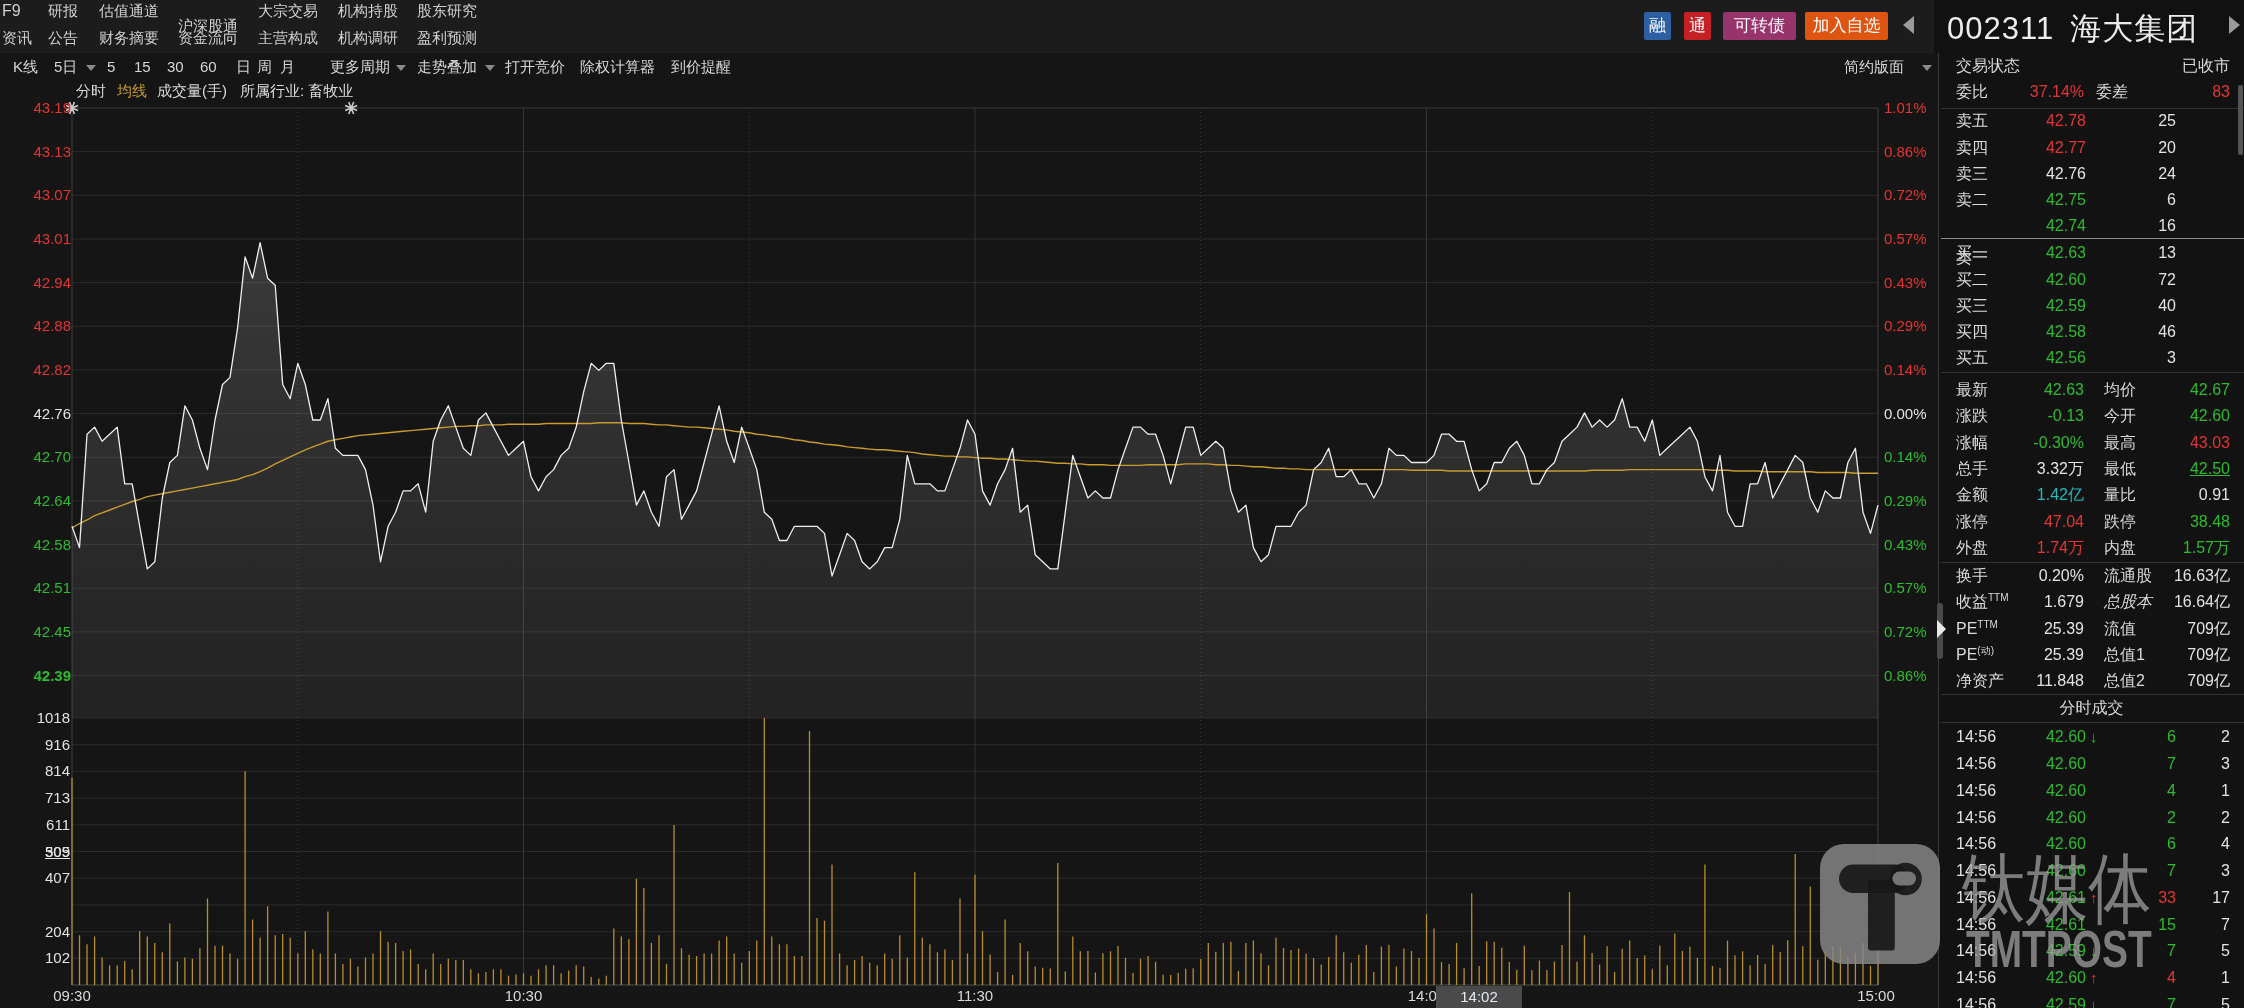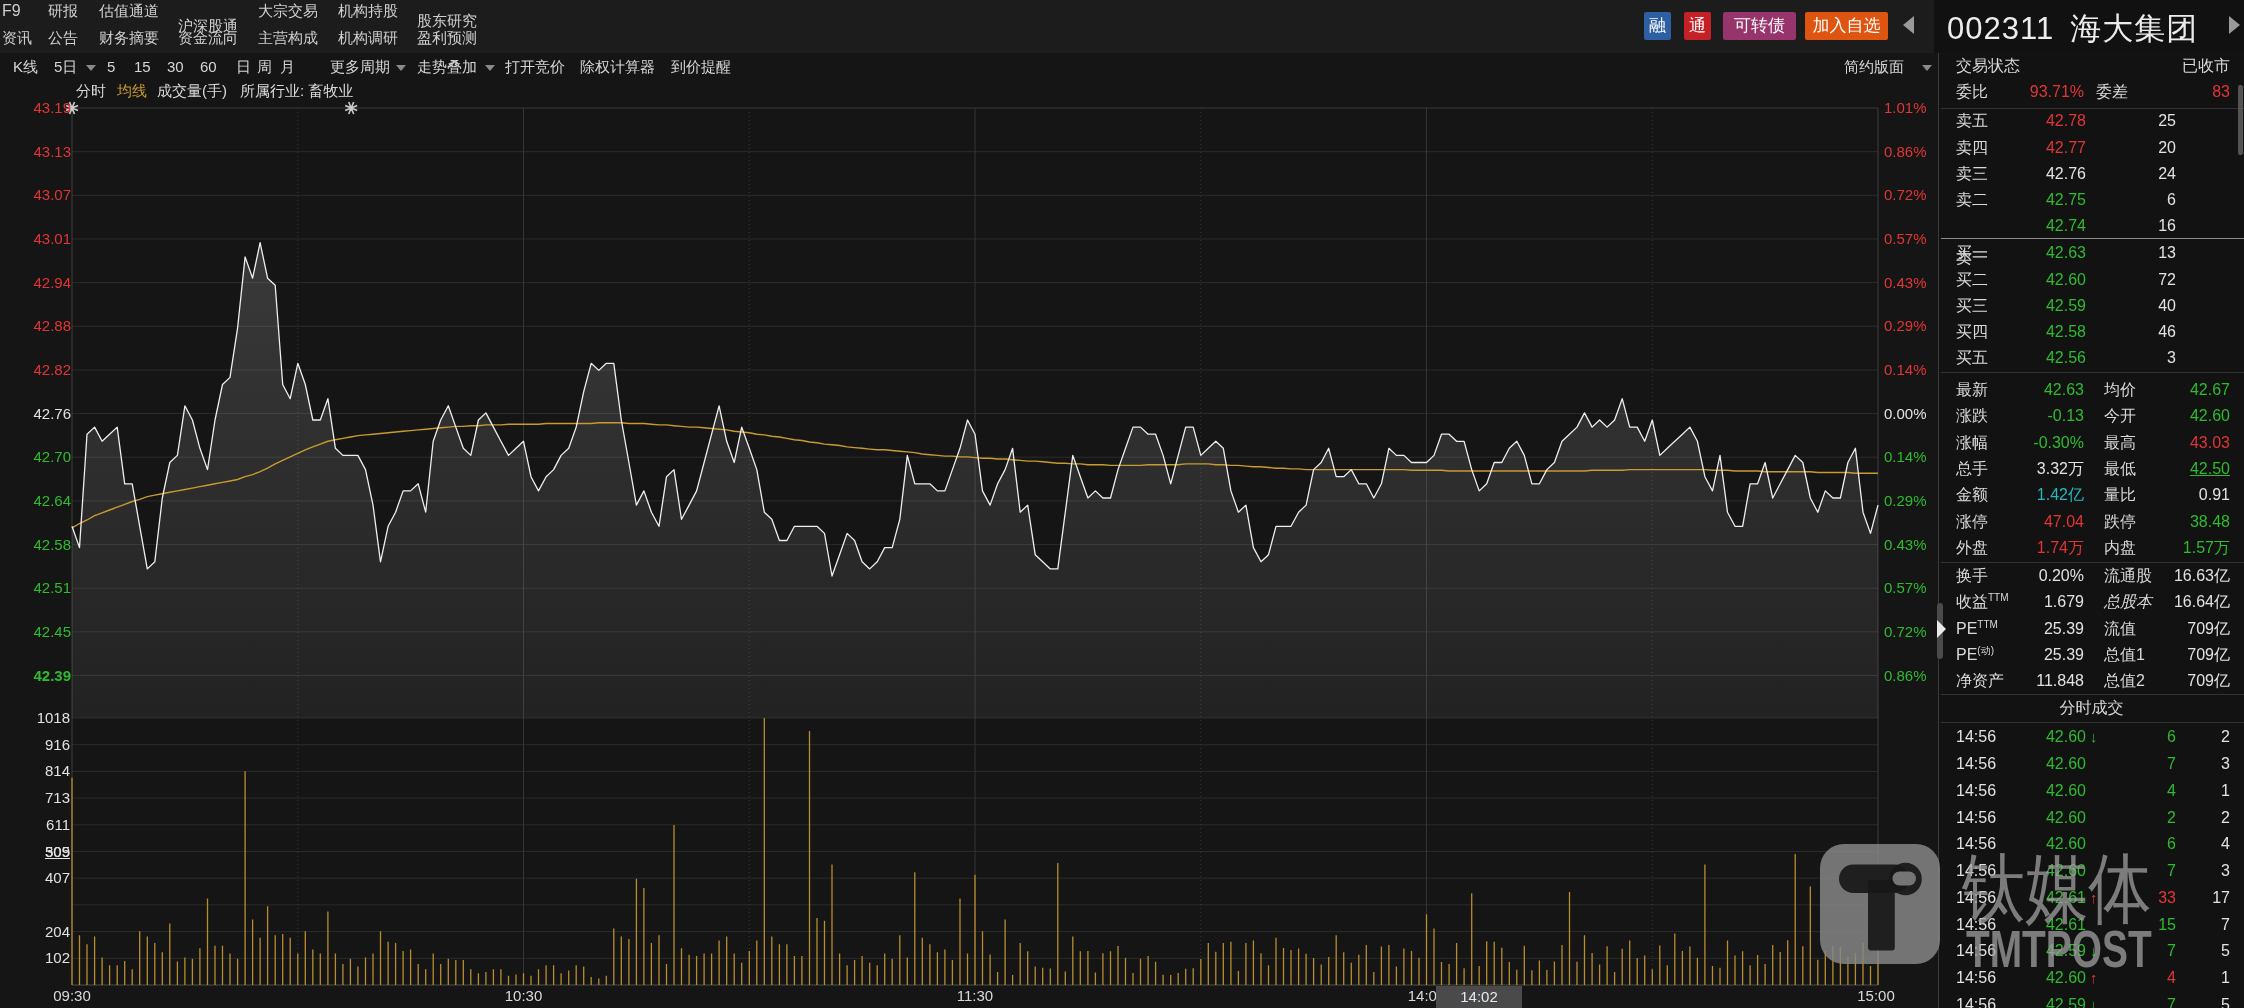--- a/index.html
+++ b/index.html
@@ -137,21 +137,21 @@
       <div class="axis-label w" style="top: 988px; left: 1839px; width: 74px; text-align: center; color: rgb(218, 218, 218);">15:00</div>
       <div id="crosshair-box" style="left: 1436px; top: 986px; width: 86px; height: 22px; line-height: 22px;">14:02</div>
     </div>
   <div id="menu-layer">
       <div class="menu-item" style="left: 2px; top: 1px; font-size: 16px;">F9</div>
       <div class="menu-item" style="left: 48px; top: 1px;">研报</div>
       <div class="menu-item" style="left: 99px; top: 1px;">估值通道</div>
       <div class="menu-item" style="left: 178px; top: 1px; margin-top: 15px;">沪深股通</div>
       <div class="menu-item" style="left: 258px; top: 1px;">大宗交易</div>
       <div class="menu-item" style="left: 338px; top: 1px;">机构持股</div>
-      <div class="menu-item" style="left: 417px; top: 11px;">股东研究</div>
+      <div class="menu-item" style="left: 417px; top: 1px;">股东研究</div>
       <div class="menu-item" style="left: 2px; top: 28px;">资讯</div>
       <div class="menu-item" style="left: 48px; top: 28px;">公告</div>
       <div class="menu-item" style="left: 99px; top: 28px;">财务摘要</div>
       <div class="menu-item" style="left: 178px; top: 28px;">资金流向</div>
       <div class="menu-item" style="left: 258px; top: 28px;">主营构成</div>
       <div class="menu-item" style="left: 338px; top: 28px;">机构调研</div>
       <div class="menu-item" style="left: 417px; top: 28px;">盈利预测</div>
       <div class="qbtn" style="left: 1644px; width: 27px; background: rgb(46, 95, 163);">融</div>
       <div class="qbtn" style="left: 1684px; width: 27px; background: rgb(196, 33, 39);">通</div>
       <div class="qbtn" style="left: 1723px; width: 73px; background: rgb(151, 52, 107);">可转债</div>
@@ -184,21 +184,21 @@
   <div class="tri-left abs" style="left:1903px; top:16px;"></div>
   <div class="tri-right abs" style="left:2229px; top:16px;"></div>
   <div id="panel-divider"></div>
   <div id="right-panel">
       <div class="prow" style="top: 0px;">
         <span class="" style="left: 17px; position: absolute; font-size: 16px; color: rgb(217, 217, 217);">交易状态</span>
         <span class="" style="position: absolute; right: 14px; font-size: 16px; color: rgb(217, 217, 217);">已收市</span>
       </div>
       <div class="prow" style="top: 26px;">
         <span class="" style="left: 17px; position: absolute; font-size: 16px; color: rgb(217, 217, 217);">委比</span>
-        <span class="r" style="position: absolute; right: 160px; font-size: 16px;">93.71%</span>
+        <span class="r" style="position: absolute; right: 160px; font-size: 16px;">37.14%</span>
         <span class="" style="left: 157px; position: absolute; font-size: 16px; color: rgb(217, 217, 217);">委差</span>
         <span class="r" style="position: absolute; right: 14px; font-size: 16px;">83</span>
       </div>
       <div class="psep" style="top: 55px;"></div>
       <div class="prow" style="top: 55.2px;">
         <span class="" style="left: 17px; position: absolute; font-size: 16px; color: rgb(217, 217, 217);">卖五</span>
         <span class="r" style="position: absolute; right: 158px; font-size: 16px;">42.78</span>
         <span class="" style="position: absolute; right: 68px; font-size: 16px; color: rgb(226, 226, 226);">25</span>
       </div>
       <div class="prow" style="top: 81.5px;">

